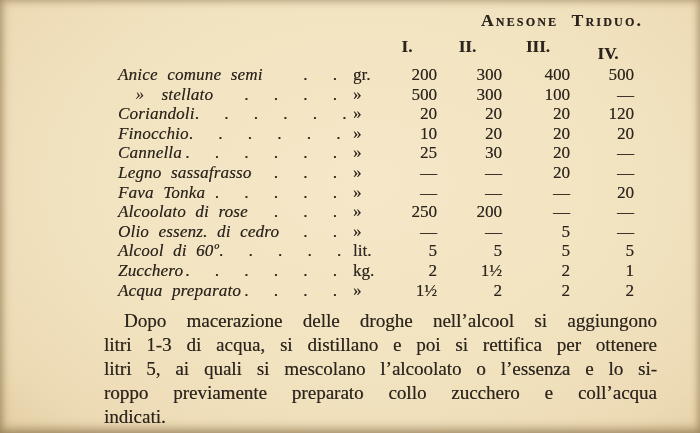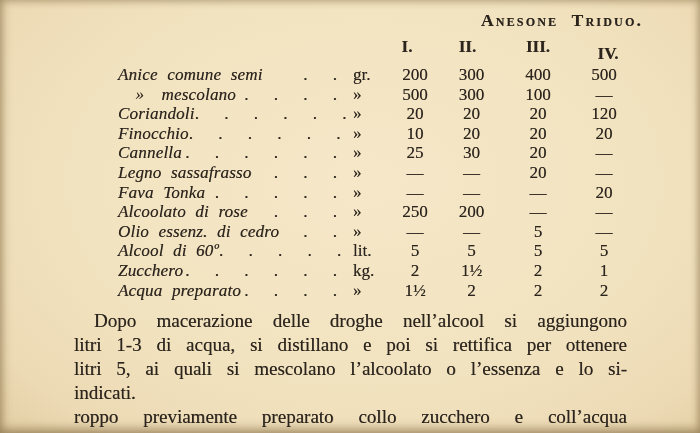--- a/index.html
+++ b/index.html
@@ -26,24 +26,24 @@
     letter-spacing:2.2px;word-spacing:7px;
   }
   .table{position:absolute;left:118px;top:36px;width:520px;font-size:17px;}
   .thead{display:flex;height:22px;line-height:22px;font-weight:bold;font-size:17px;}
   .thead .spacer{flex:1;}
   .thead .val{text-align:center;padding:0;padding-left:8px;}
   .row{display:flex;height:19.6px;line-height:19.6px;align-items:baseline;}
   .name{white-space:pre;word-spacing:5px;letter-spacing:.2px;flex:none;font-style:italic;}
   .leader{flex:1;text-align:right;padding-right:16px;word-spacing:21px;overflow:hidden;white-space:nowrap;}
   .unit{width:40px;text-align:left;flex:none;}
-  .val{text-align:center;padding-right:4px;flex:none;}
+  .val{text-align:right;padding-right:4px;flex:none;}
   .c1{width:44px;}.c2{width:61px;}.c3{width:64px;}.c4{width:60px;margin-top:7px;}
   .para{
-    position:absolute;left:74px;top:309px;width:553px;
+    position:absolute;left:104px;top:309px;width:553px;
     font-size:19px;line-height:24px;
   }
   .pline{text-align:justify;text-align-last:justify;}
   .pline.first{text-indent:20px;}
   .pline.last{text-align-last:left;}
 </style>
 </head>
 <body>
 
 <div class="page">
@@ -61,21 +61,21 @@
         <div class="row">
           <span class="name">Anice comune semi</span>
           <span class="leader">. .</span>
           <span class="unit">gr.</span>
           <span class="val c1">200</span>
           <span class="val c2">300</span>
           <span class="val c3">400</span>
           <span class="val c4">500</span>
         </div>
         <div class="row">
-          <span class="name">  »  mescolano</span>
+          <span class="name">  »  stellato</span>
           <span class="leader">. . . .</span>
           <span class="unit">»</span>
           <span class="val c1">500</span>
           <span class="val c2">300</span>
           <span class="val c3">100</span>
           <span class="val c4">—</span>
         </div>
         <div class="row">
           <span class="name">Coriandoli</span>
           <span class="leader">. . . . . .</span>
@@ -166,16 +166,16 @@
           <span class="val c3">2</span>
           <span class="val c4">2</span>
         </div>
       </div>
   </div>
 
   <div class="para" id="para">
       <div class="pline first">Dopo macerazione delle droghe nell’alcool si aggiungono</div>
       <div class="pline">litri 1-3 di acqua, si distillano e poi si rettifica per ottenere</div>
       <div class="pline">litri 5, ai quali si mescolano l’alcoolato o l’essenza e lo si-</div>
+      <div class="pline">roppo previamente preparato collo zucchero e coll’acqua</div>
       <div class="pline last">indicati.</div>
-      <div class="pline">roppo previamente preparato collo zucchero e coll’acqua</div>
     </div>
 </div>
 
 </body></html>

